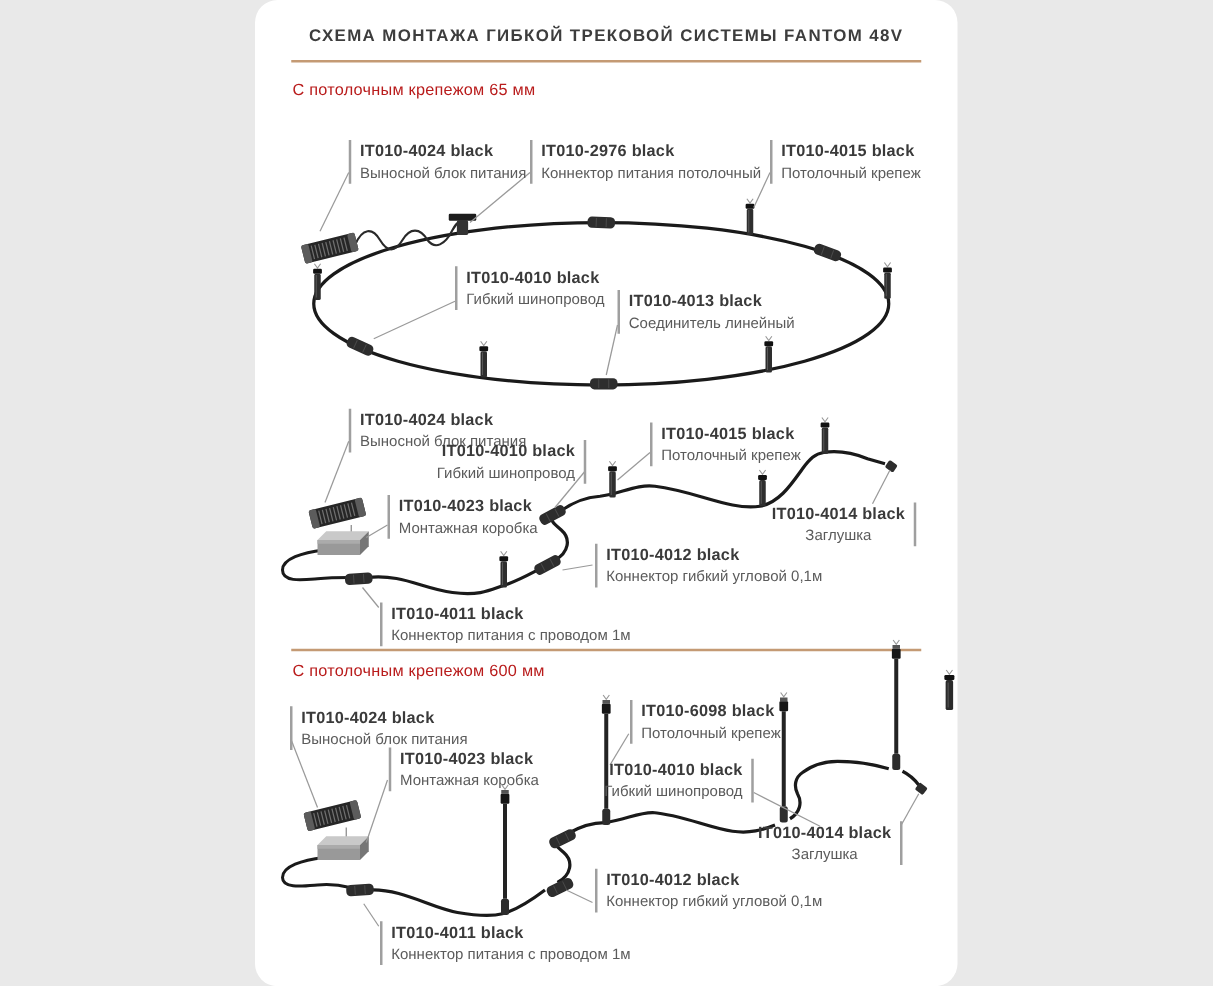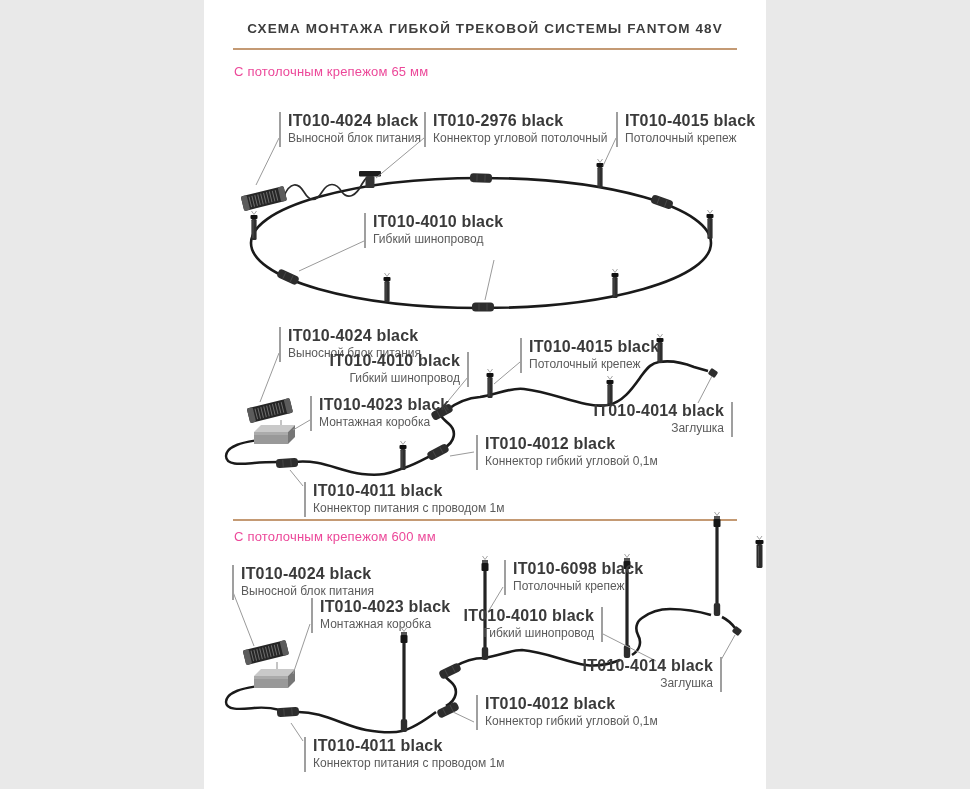--- a/index.html
+++ b/index.html
@@ -4,45 +4,45 @@
 <style>
   html,body{margin:0;padding:0;}
   body{
     width:970px;height:789px;position:relative;
     background:#e9e9e9;
     font-family:"Liberation Sans","DejaVu Sans",sans-serif;
     -webkit-font-smoothing:antialiased;
   }
   .paper{
     position:absolute;left:204px;top:0;width:562px;height:789px;
-    background:#ffffff;overflow:hidden;
+    background:#ffffff;overflow:hidden;border-radius:18px;
   }
   .page-title{
     position:absolute;left:0;top:21px;width:562px;text-align:center;
     font-size:13.5px;font-weight:700;letter-spacing:1.1px;color:#3d3d3d;
     white-space:nowrap;
   }
   .rule{
     position:absolute;left:29px;width:504px;height:2px;background:#c49a74;
   }
   .rule.r1{top:48px}
   .rule.r2{top:519px}
   .section-heading{
-    position:absolute;left:30px;font-size:13px;color:#ec4899;
+    position:absolute;left:30px;font-size:13px;color:#b91c1c;
     font-weight:400;white-space:nowrap;letter-spacing:.2px;
   }
   .sh1{top:64px}
   .sh2{top:529px}
   svg.diagram{position:absolute;left:0;top:0;width:562px;height:789px;}
   .plabel{
     position:absolute;white-space:nowrap;
     border-left:2px solid #9f9f9f;padding-left:7px;
   }
-  .plabel .code{display:block;font-size:16px;font-weight:700;color:#3a3a3a;line-height:18px;letter-spacing:.2px;}
-  .plabel .desc{display:block;font-size:12px;font-weight:400;color:#5b5b5b;line-height:17px;}
+  .plabel .code{display:block;font-size:13px;font-weight:700;color:#3a3a3a;line-height:18px;letter-spacing:.2px;}
+  .plabel .desc{display:block;font-size:12px;font-weight:400;color:#5b5b5b;line-height:17px;text-align:center;}
   .plabel.right{border-left:none;border-right:2px solid #9f9f9f;padding-left:0;padding-right:7px;text-align:right;}
 </style>
 </head>
 <body>
 
 <div class="paper">
 
   <div class="page-title">СХЕМА МОНТАЖА ГИБКОЙ ТРЕКОВОЙ СИСТЕМЫ FANTOM 48V</div>
   <div class="rule r1" style="background: rgb(196, 154, 116);"></div>
   <div class="rule r2" style="background: rgb(196, 154, 116);"></div>
@@ -176,30 +176,34 @@
       </g>
     </g>
   </svg>
 
   <div class="plabel" style="left:75px;top:112px">
     <span class="code">IT010-4024 black</span>
     <span class="desc">Выносной блок питания</span>
   </div>
   <div class="plabel" style="left:220px;top:112px">
     <span class="code">IT010-2976 black</span>
-    <span class="desc">Коннектор угловой потолочный</span>
+    <span class="desc">Коннектор питания потолочный</span>
   </div>
   <div class="plabel" style="left:412px;top:112px">
     <span class="code">IT010-4015 black</span>
     <span class="desc">Потолочный крепеж</span>
   </div>
   <div class="plabel" style="left:160px;top:213px">
     <span class="code">IT010-4010 black</span>
     <span class="desc">Гибкий шинопровод</span>
   </div>
+  <div class="plabel" style="left:290px;top:232px">
+    <span class="code">IT010-4013 black</span>
+    <span class="desc">Соединитель линейный</span>
+  </div>
 
   <div class="plabel" style="left:75px;top:327px">
     <span class="code">IT010-4024 black</span>
     <span class="desc">Выносной блок питания</span>
   </div>
   <div class="plabel right" style="right:297px;top:352px">
     <span class="code">IT010-4010 black</span>
     <span class="desc">Гибкий шинопровод</span>
   </div>
   <div class="plabel" style="left:316px;top:338px">

